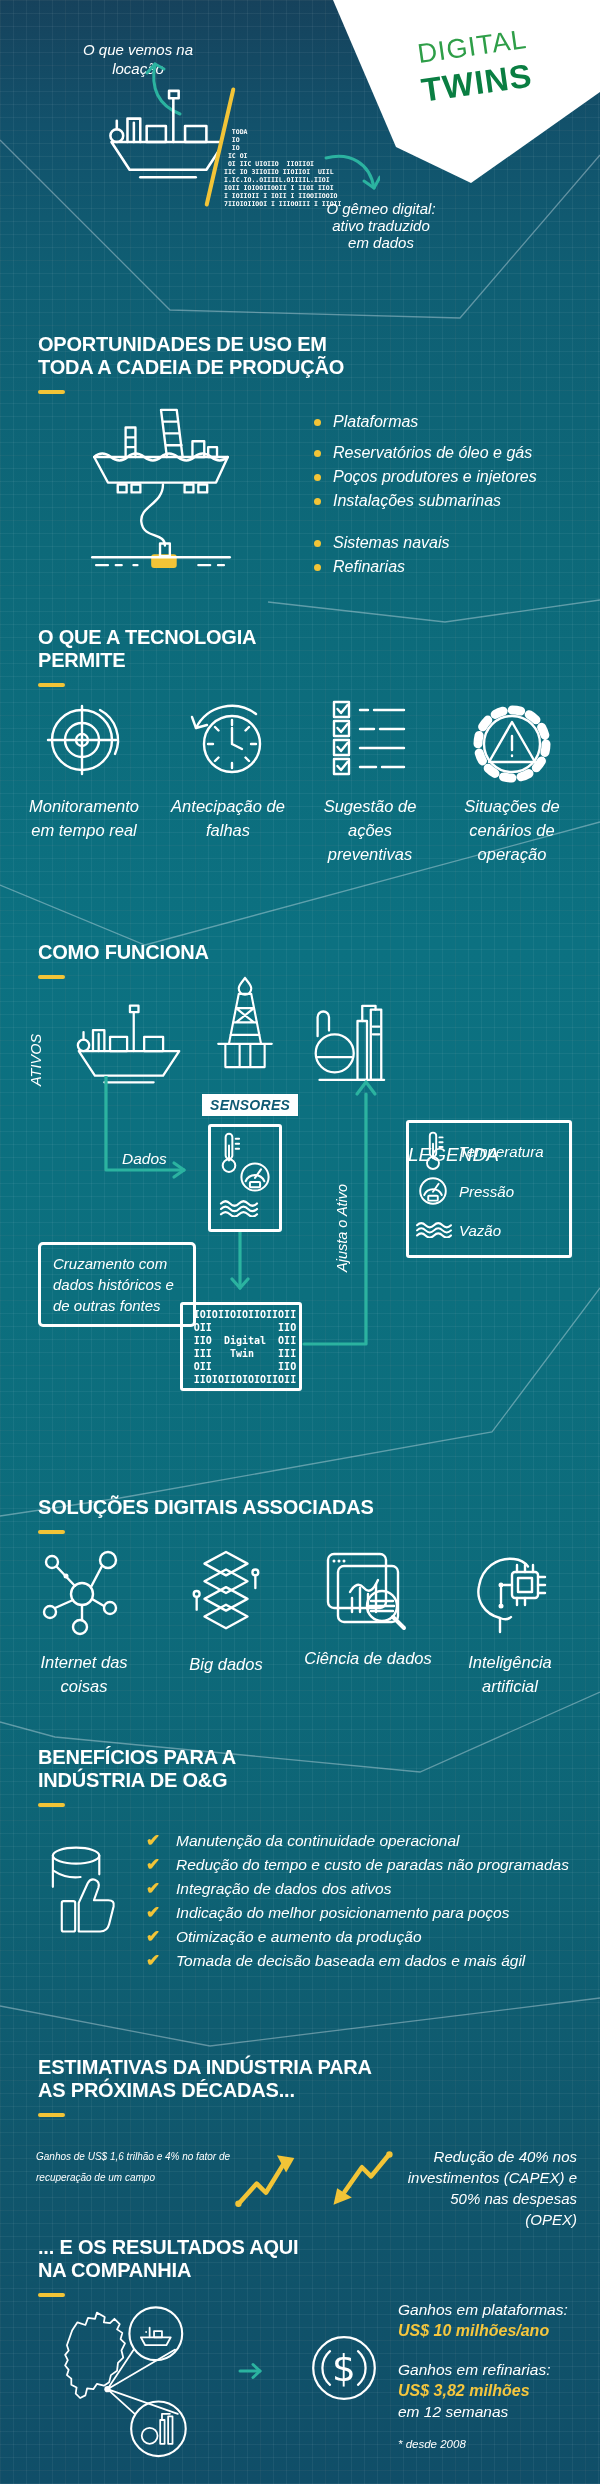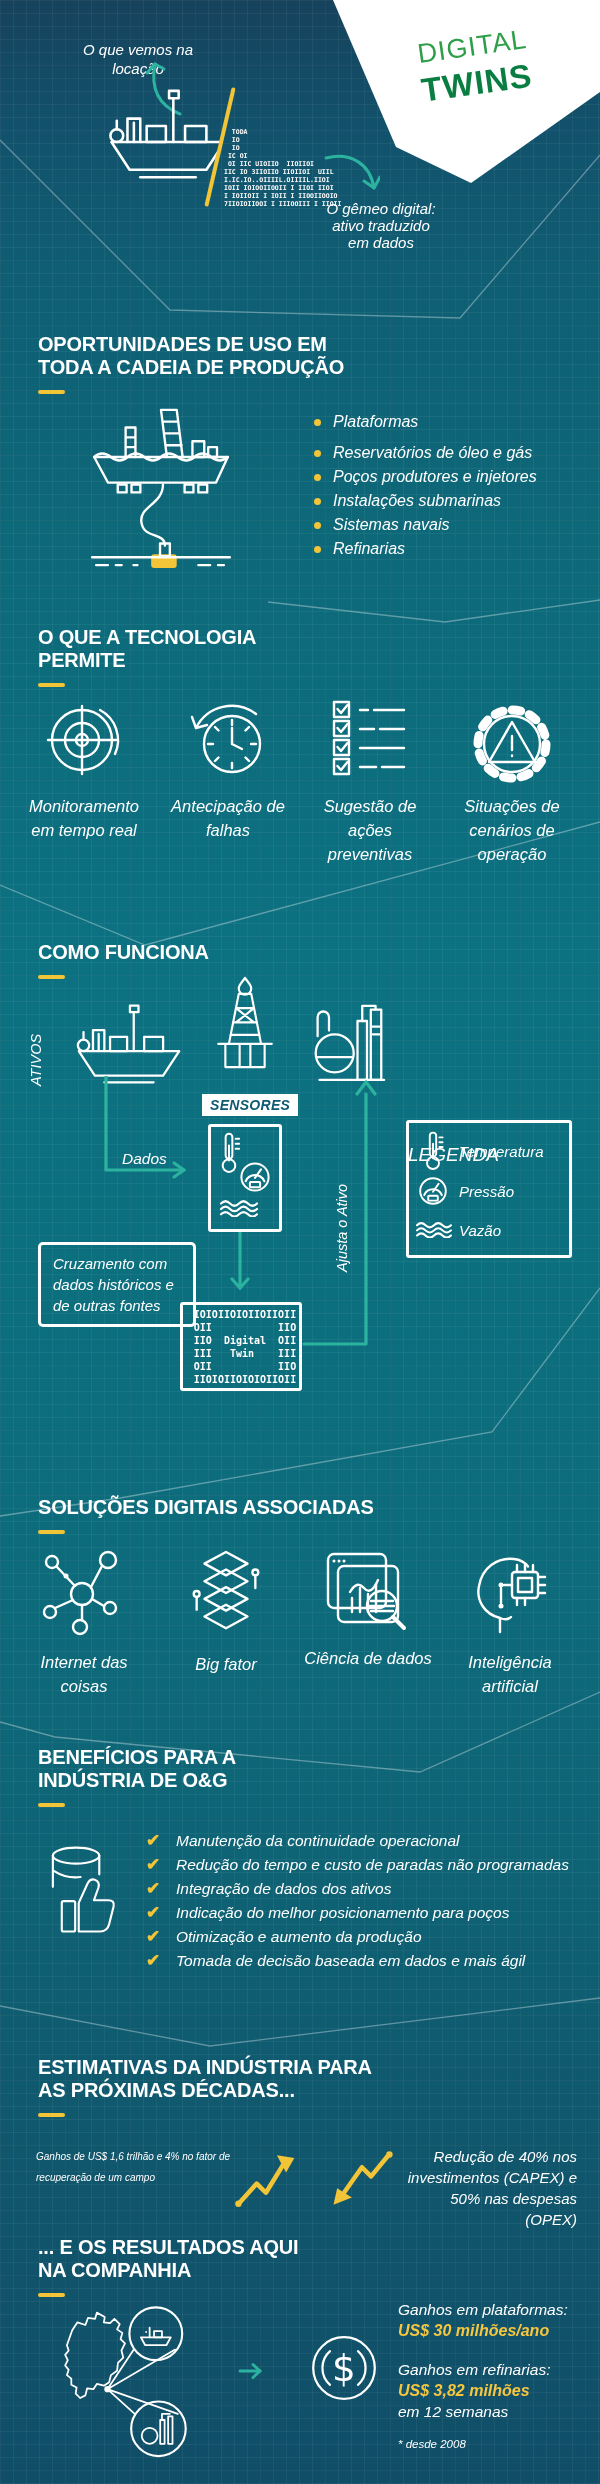--- a/index.html
+++ b/index.html
@@ -140,21 +140,21 @@
     <div class="list-row">
         <span class="bullet"></span>
         <span class="it" style="font-size:16px;line-height:22px;margin-bottom:2px;">Reservatórios de óleo e gás</span>
       </div>
     <div class="list-row">
         <span class="bullet"></span>
         <span class="it" style="font-size:16px;line-height:22px;margin-bottom:2px;">Poços produtores e injetores</span>
       </div>
     <div class="list-row">
         <span class="bullet"></span>
-        <span class="it" style="font-size:16px;line-height:22px;margin-bottom:2px;">Instalações submarinas</span>
+        <span class="it" style="font-size:16px;line-height:22px;margin-bottom:20px;">Instalações submarinas</span>
       </div>
     <div class="list-row">
         <span class="bullet"></span>
         <span class="it" style="font-size:16px;line-height:22px;margin-bottom:2px;">Sistemas navais</span>
       </div>
     <div class="list-row">
         <span class="bullet"></span>
         <span class="it" style="font-size:16px;line-height:22px;">Refinarias</span>
       </div>
   </div>
@@ -342,21 +342,21 @@
     <svg class="ic" width="72" height="90" viewBox="0 0 72 92">
       <path d="M36,4 L58,16 L36,28 L14,16 Z"></path>
       <path d="M36,22 L58,34 L36,46 L14,34 Z"></path>
       <path d="M36,40 L58,52 L36,64 L14,52 Z"></path>
       <path d="M36,58 L58,70 L36,82 L14,70 Z"></path>
       <circle cx="6" cy="47" r="3"></circle>
         <path d="M6,50 V63"></path>
       <circle cx="66" cy="25" r="3"></circle>
         <path d="M66,28 V41"></path>
     </svg>
-    <div class="lbl">Big fator</div>
+    <div class="lbl">Big dados</div>
   </div>
   <div class="col" style="left:304px;top:1548px;">
     <svg class="ic" width="88" height="84" viewBox="0 0 88 84">
       <rect x="4" y="6" width="58" height="54" rx="6"></rect>
       <path d="M10,13 h0.01 M15,13 h0.01 M20,13 h0.01" style="stroke-width:3"></path>
       <rect x="14" y="18" width="60" height="56" rx="6"></rect>
       <path d="M28,64 V50 M36,64 V40 M44,64 V46 M52,64 V36"></path>
       <path d="M26,44 q7,-12 14,-4 t14,-8"></path>
       <circle cx="58" cy="58" r="15"></circle>
       <path d="M47,53 h22 M46,58 h24 M47,63 h22"></path>
@@ -466,19 +466,19 @@
 
   <svg class="abs ic" style="left:306px;top:2326px;" width="76" height="84" viewBox="0 0 80 90">
     <circle cx="40" cy="45" r="33"></circle>
     <path d="M25,27 A24,24 0 0 0 25,63"></path>
     <path d="M55,27 A24,24 0 0 1 55,63"></path>
     <text x="40" y="59" text-anchor="middle" font-size="40" font-family="DejaVu Sans, sans-serif" style="fill:#fff;stroke:none;">$</text>
   </svg>
 
   <div class="abs" style="left:398px;top:2300px;width:190px;">
     <div class="it" style="font-size:15.5px;line-height:20px;">Ganhos em plataformas:</div>
-    <div class="yellow-b" style="font-size:16px;line-height:22px;">US$ 30 milhões/ano</div>
+    <div class="yellow-b" style="font-size:16px;line-height:22px;">US$ 10 milhões/ano</div>
     <div class="it" style="font-size:15.5px;line-height:20px;margin-top:18px;">Ganhos em refinarias:</div>
     <div class="yellow-b" style="font-size:16px;line-height:22px;">US$ 3,82 milhões</div>
     <div class="it" style="font-size:15.5px;line-height:20px;">em 12 semanas</div>
     <div class="it" style="font-size:11.5px;margin-top:16px;">* desde 2008</div>
   </div>
 </div>
 
 </body></html>

